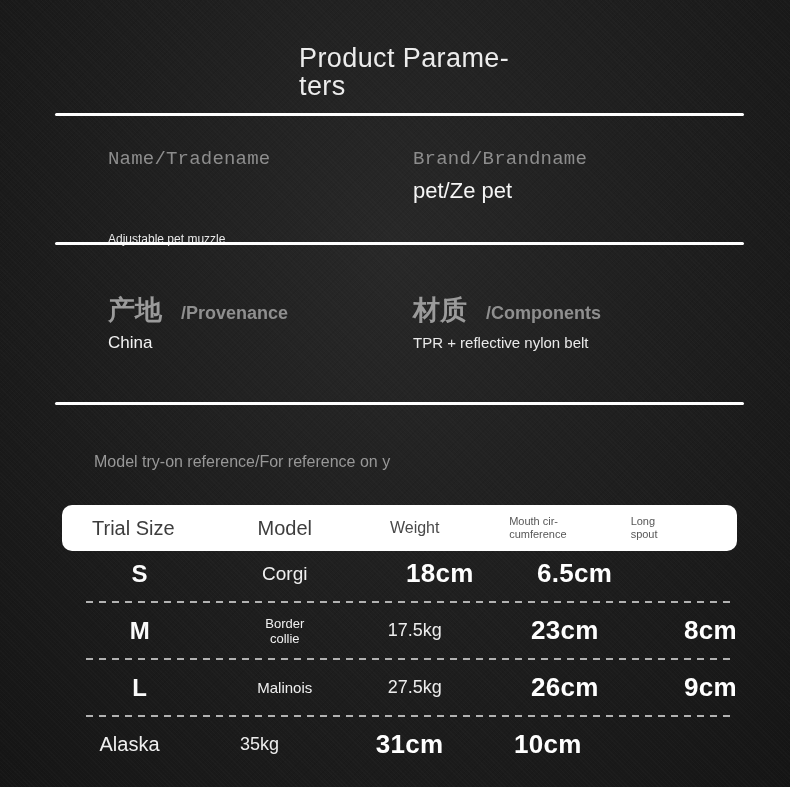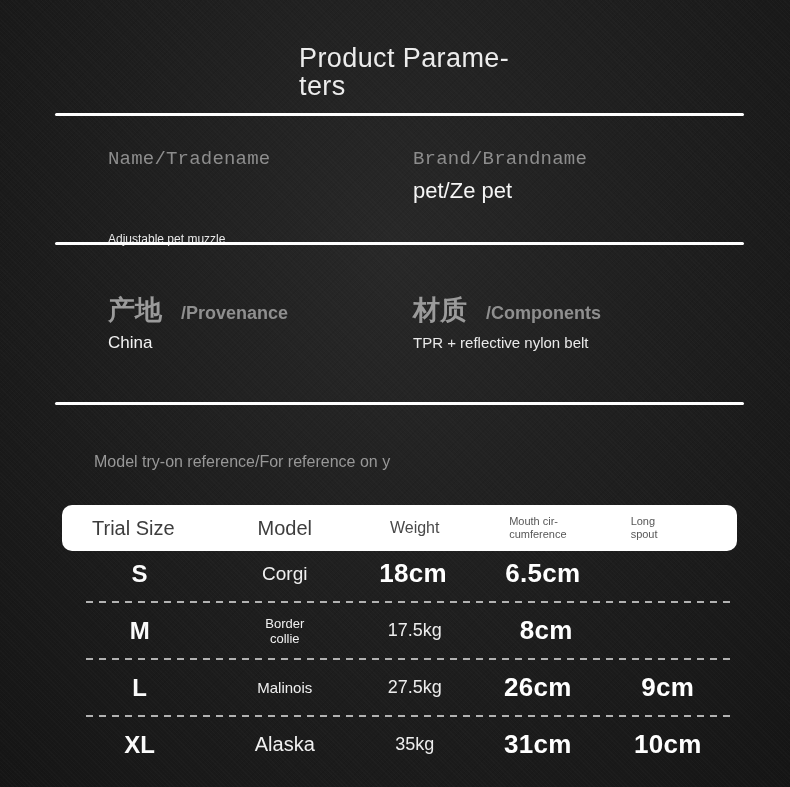--- a/index.html
+++ b/index.html
@@ -72,21 +72,21 @@
   }
   .td{text-align:center;}
   .td-size{font-size:24px;font-weight:bold;color:#fafafa;}
   .td-model{color:#f0f0f0;display:flex;flex-direction:column;align-items:center;justify-content:center;}
   .td-model .ml:empty{display:none;}
   .m-r0{font-size:19px;}
   .m-r1{font-size:13px;line-height:15px;}
   .m-r2{font-size:15px;}
   .m-r3{font-size:20px;}
   .td-weight{font-size:18px;color:#ededed;}
-  .td-big{font-size:26px;font-weight:bold;color:#ffffff;letter-spacing:0.3px;}
+  .td-big{font-size:26px;font-weight:bold;color:#ffffff;letter-spacing:0.3px;text-align:right;}
 </style>
 </head>
 <body>
 
 <div class="page">
 
   <h1 class="title">
     <span>Product Parame-</span>
     <span>ters</span>
   </h1>
@@ -144,40 +144,40 @@
 
     <div class="dash-sep"></div>
 
     <div class="row">
       <div class="cell td td-size c-size">M</div>
       <div class="cell td td-model c-model m-r1">
         <span class="ml">Border</span>
         <span class="ml">collie</span>
       </div>
       <div class="cell td td-weight c-weight">17.5kg</div>
+      <div class="cell td td-big c-mouth">23cm</div>
       <div class="cell td td-big c-spout">8cm</div>
     </div>
 
     <div class="dash-sep"></div>
 
     <div class="row">
       <div class="cell td td-size c-size">L</div>
       <div class="cell td td-model c-model m-r2">
         <span class="ml">Malinois</span>
 
       </div>
       <div class="cell td td-weight c-weight">27.5kg</div>
       <div class="cell td td-big c-mouth">26cm</div>
       <div class="cell td td-big c-spout">9cm</div>
     </div>
 
     <div class="dash-sep"></div>
 
     <div class="row">
-      <div class="cell td td-size c-size">XL</div>
       <div class="cell td td-model c-model m-r3">
         <span class="ml">Alaska</span>
 
       </div>
       <div class="cell td td-weight c-weight">35kg</div>
       <div class="cell td td-big c-mouth">31cm</div>
       <div class="cell td td-big c-spout">10cm</div>
     </div>
 
   </div>

